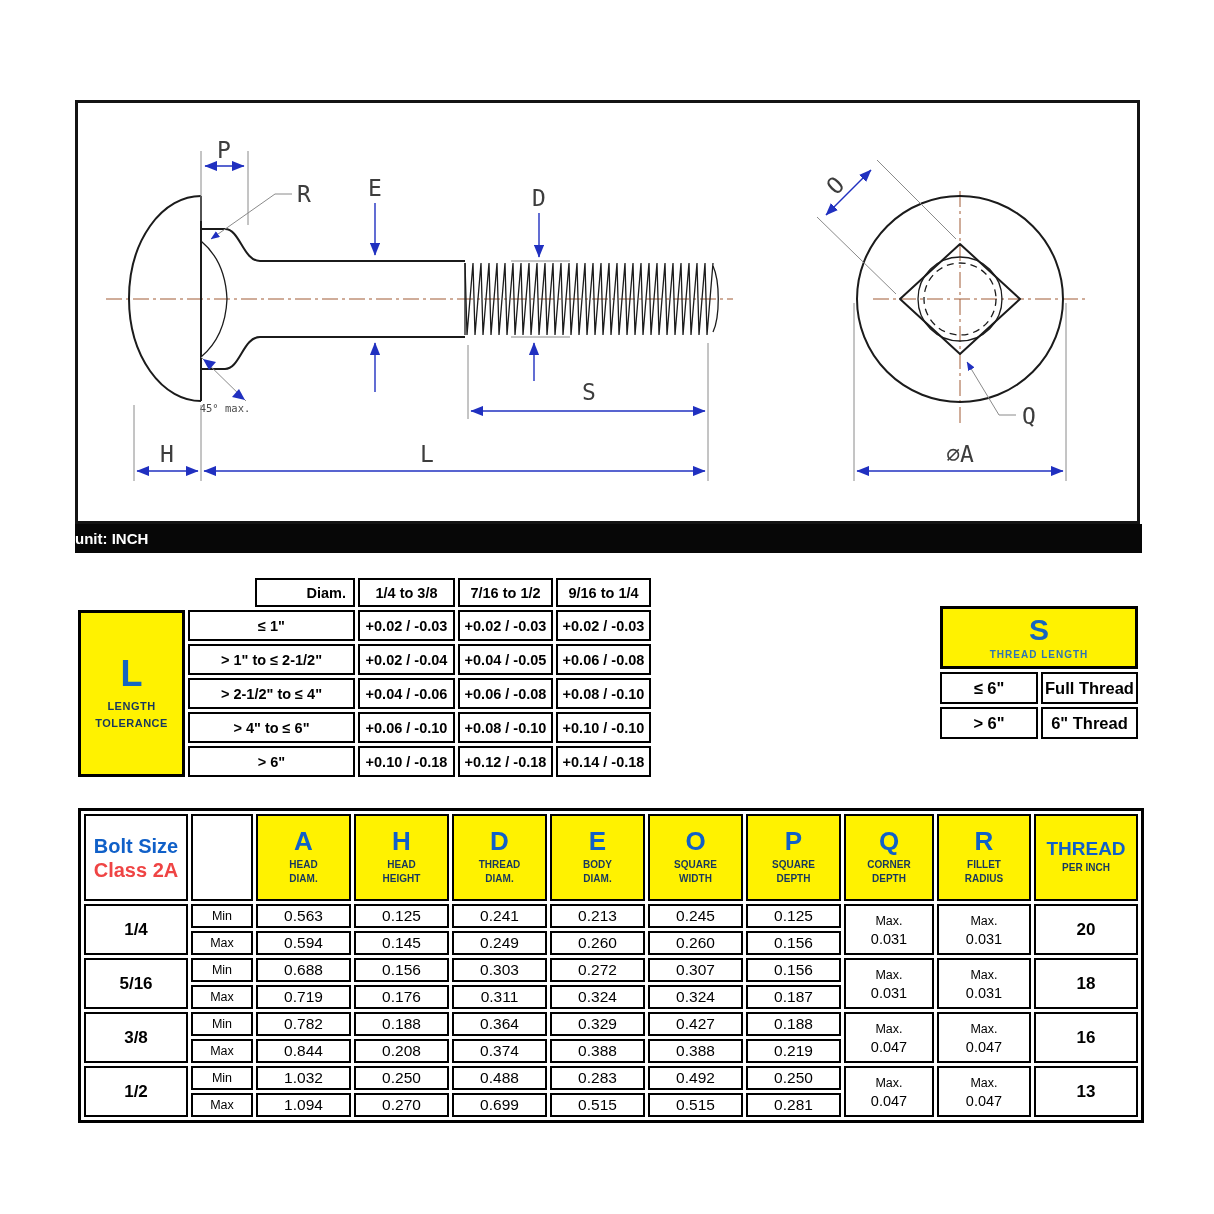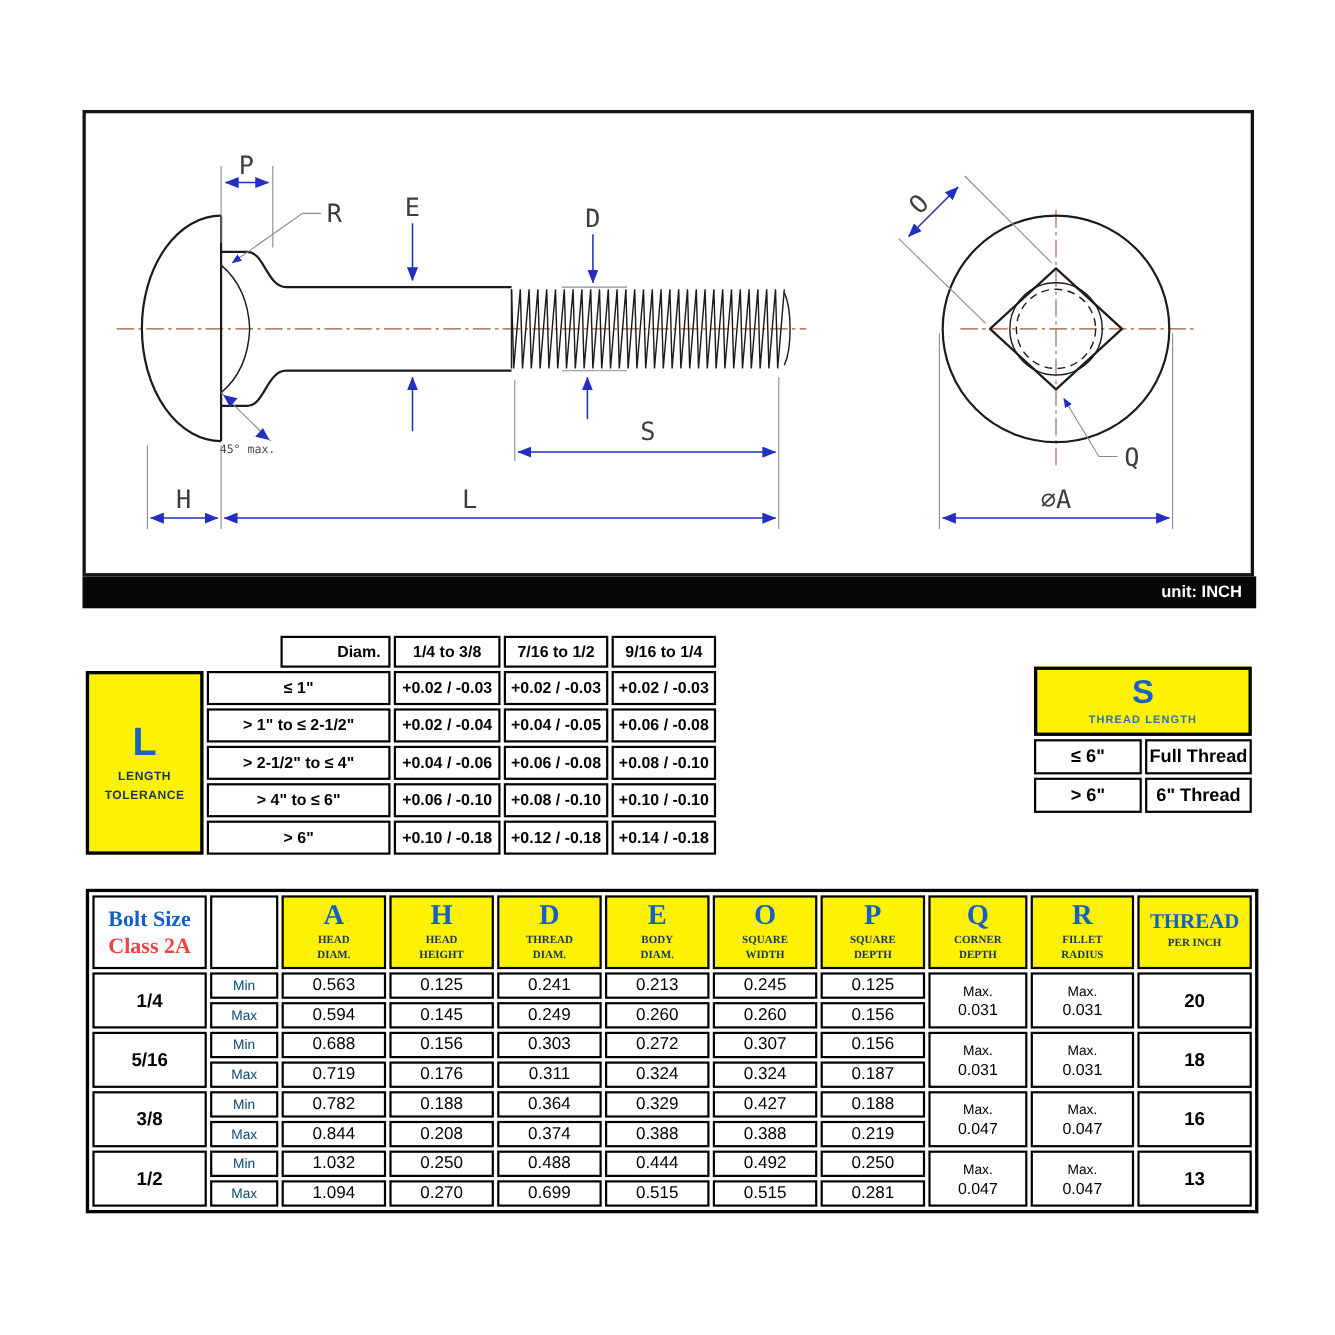--- a/index.html
+++ b/index.html
@@ -3,21 +3,21 @@
 <meta charset="utf-8">
 <style>
   html,body{margin:0;padding:0;background:#fff;}
   #page{position:relative;width:1214px;height:1214px;background:#ffffff;overflow:hidden;
         font-family:"Liberation Sans",sans-serif;color:#000;}
 
   
   #drawing-box{position:absolute;left:75px;top:100px;width:1065px;height:424px;
                border:3px solid #141414;background:#fff;box-sizing:border-box;}
   #unit-bar{position:absolute;left:75px;top:524px;width:1067px;height:29px;background:#070707;
-            color:#fff;font-size:15px;font-weight:bold;line-height:29px;text-align:right;
+            color:#fff;font-size:15px;font-weight:bold;line-height:29px;
             padding-right:13px;box-sizing:border-box;}
   svg .ol{stroke:#1b1b1b;stroke-width:2;fill:none;}
   svg .thin{stroke:#1b1b1b;stroke-width:1.3;fill:none;}
   svg .cl{stroke:#a05a35;stroke-width:1;fill:none;stroke-dasharray:16 4 3 4;}
   svg .ext{stroke:#8a8a8a;stroke-width:1;fill:none;}
   svg .dim{stroke:#2030c0;stroke-width:1.4;fill:none;}
   svg text{font-family:"DejaVu Sans Mono",monospace;fill:#3d3d3d;font-size:23px;}
   svg text.small{font-size:10.5px;fill:#4a4a4a;}
 
   
@@ -42,30 +42,30 @@
   #s-title .big{font-size:30px;font-weight:bold;color:#1565c0;line-height:1;}
   #s-title .sub{font-size:10px;font-weight:bold;color:#2e74b5;margin-top:4px;letter-spacing:1px;}
   .scell{border:2px solid #000;background:#fff;display:flex;align-items:center;justify-content:center;
          font-weight:bold;font-size:16.5px;white-space:nowrap;}
 
   
   #bolt-table{position:absolute;left:78px;top:808px;border:3px solid #000;
               border-collapse:separate;border-spacing:3px;table-layout:fixed;background:#fff;}
   #bolt-table td{border:2px solid #000;background:#fff;text-align:center;vertical-align:middle;
                  padding:0;overflow:hidden;}
-  #bolt-table tr.hdr{height:67px;font-family:Liberation Serif, serif;}
+  #bolt-table tr.hdr{height:87px;}
   #bolt-table tr.r{height:24px;}
   td.corner .t1{font-size:20px;font-weight:bold;color:#1060c8;line-height:1.3;}
   td.corner .t2{font-size:20px;font-weight:bold;color:#ef4444;}
   td.yhdr{background:#fff200 !important;}
   td.yhdr .letter{font-size:26px;font-weight:bold;color:#1060c8;line-height:1.05;}
   td.yhdr .sub{font-size:10px;font-weight:bold;color:#17375e;line-height:1.45;white-space:pre-line;margin-top:2px;}
   td.yhdr .letter.tpi-l{font-size:19px;}
   td.size{font-size:17px;font-weight:bold;}
-  td.mm{font-size:12.5px;color:#0c4a6e;}
+  td.mm{font-size:12.5px;color:#000000;}
   td.val{font-size:15.5px;}
   td.qr .p1{font-size:12.5px;line-height:1.5;}
   td.qr .p2{font-size:14.5px;}
   td.tpi{font-size:17px;font-weight:bold;}
 </style>
 </head>
 <body>
 
 <div id="page">
 
@@ -354,21 +354,21 @@
       <td class="val">0.388</td>
       <td class="val">0.219</td>
     </tr>
 
     <tr class="r">
       <td class="size" rowspan="2">1/2</td>
       <td class="mm">Min</td>
       <td class="val">1.032</td>
       <td class="val">0.250</td>
       <td class="val">0.488</td>
-      <td class="val">0.444</td>
+      <td class="val">0.283</td>
       <td class="val">0.492</td>
       <td class="val">0.250</td>
       <td class="qr" rowspan="2">
             <div class="p1">Max.</div>
             <div class="p2">0.047</div>
           </td>
       <td class="qr" rowspan="2">
             <div class="p1">Max.</div>
             <div class="p2">0.047</div>
           </td>

